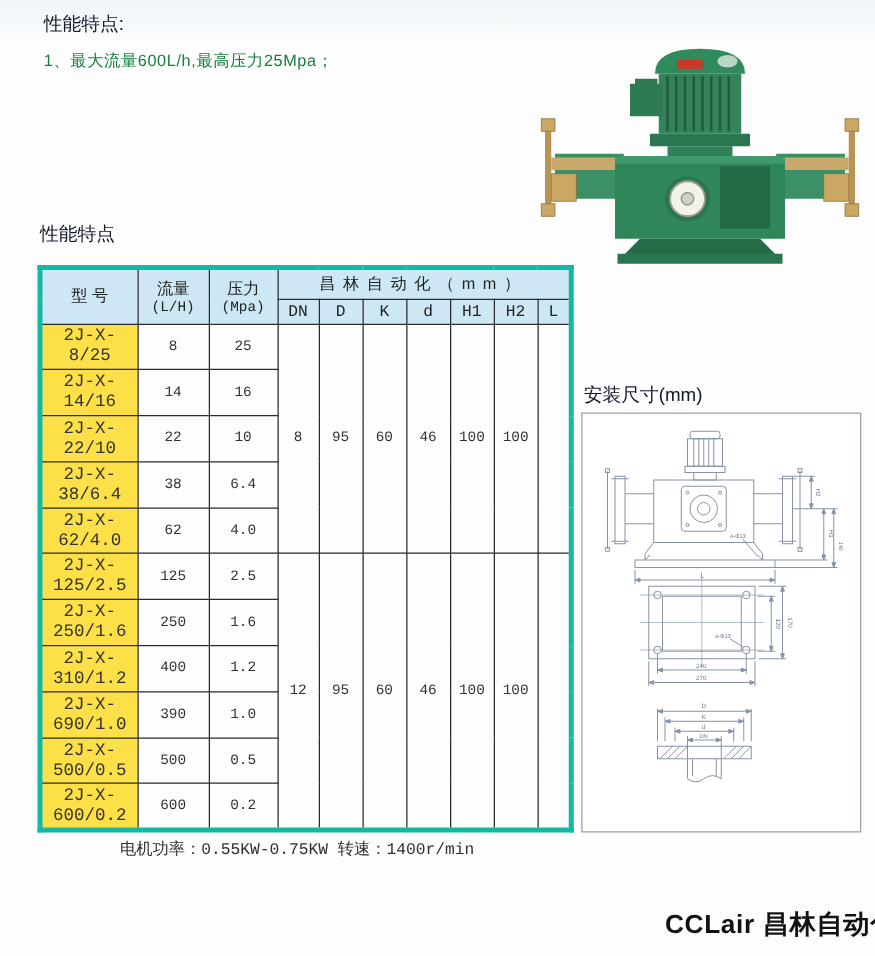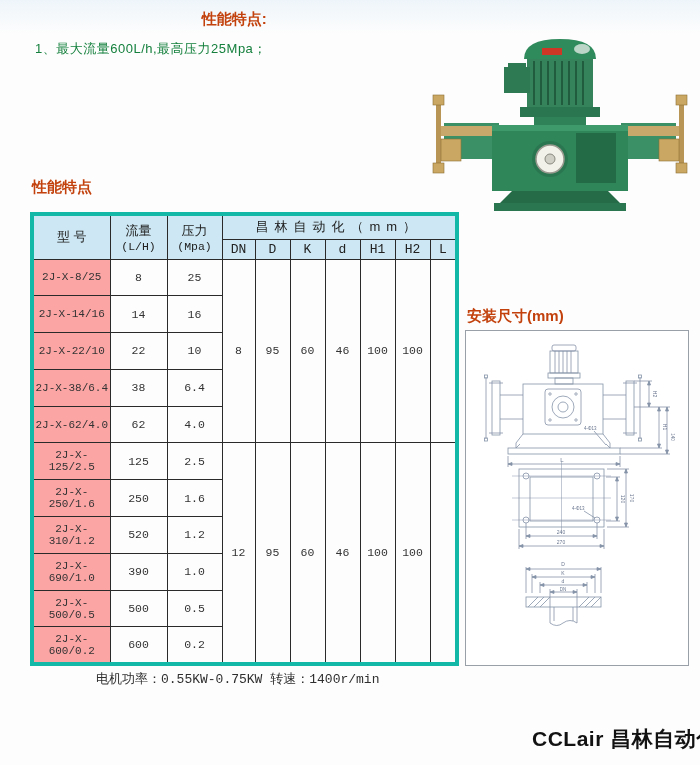--- a/index.html
+++ b/index.html
@@ -1,21 +1,21 @@
 <!DOCTYPE html>
 <html><head>
 <meta charset="utf-8">
 <style>
   html,body{margin:0;padding:0;}
   body{
     width:700px;height:765px;position:relative;overflow:hidden;
     background:linear-gradient(180deg,#eef5fa 0,#fdfdfd 34px,#fdfdfd 100%);
     font-family:"Liberation Sans","DejaVu Sans",sans-serif;color:#333;
   }
-  .blue-head{color:#c2410c;font-weight:bold;font-size:15px;text-align:right;}
+  .blue-head{color:#0f172a;font-weight:normal;font-size:15px;}
   
   .features{position:absolute;left:35px;top:10px;}
   .features .title{font-size:15px;}
   .features .item{font-size:13px;color:#15803d;margin-top:11px;letter-spacing:.5px;}
   
   .pump-photo{position:absolute;left:424px;top:33px;width:272px;height:182px;}
   
   .tech-title{position:absolute;left:32px;top:178px;}
   table.params{
     position:absolute;left:30px;top:212px;width:425px;
@@ -23,22 +23,22 @@
     border:4px solid #14b8a6;
   }
   table.params td,table.params th{
     border:1px solid #2a2a2a;text-align:center;vertical-align:middle;
     font-weight:normal;padding:0;
   }
   table.params th{background:#cde8f4;font-size:13px;color:#222;}
   th.span-head{letter-spacing:6px;font-size:13px;}
   th.sub{font-size:11px;font-family:"Liberation Mono","DejaVu Sans Mono",monospace;}
   td.model{
-    background:#fca5a5;text-align:left;padding-left:7px;
-    font-family:"Liberation Mono","DejaVu Sans Mono",monospace;font-size:11px;
+    background:#fde047;text-align:left;padding-left:7px;
+    font-family:"Liberation Mono","DejaVu Sans Mono",monospace;font-size:14px;
   }
   td.num{font-family:"Liberation Mono","DejaVu Sans Mono",monospace;font-size:11.5px;}
   tr.hrow1{height:25px;}
   tr.hrow2{height:20px;}
   tr.brow{height:36.8px;}
   .unit{font-size:11.5px;font-family:"Liberation Mono","DejaVu Sans Mono",monospace;}
   
   .table-footer{
     position:absolute;left:30px;top:670px;width:425px;
     font-size:13px;color:#2f2f2f;
@@ -204,21 +204,21 @@
     <td class="num" rowspan="6">100</td>
     <td class="num" rowspan="6"></td>
   </tr>
   <tr class="brow">
     <td class="model">2J-X-250/1.6</td>
     <td class="num">250</td>
     <td class="num">1.6</td>
   </tr>
   <tr class="brow">
     <td class="model">2J-X-310/1.2</td>
-    <td class="num">520</td>
+    <td class="num">400</td>
     <td class="num">1.2</td>
   </tr>
   <tr class="brow">
     <td class="model">2J-X-690/1.0</td>
     <td class="num">390</td>
     <td class="num">1.0</td>
   </tr>
   <tr class="brow">
     <td class="model">2J-X-500/0.5</td>
     <td class="num">500</td>

